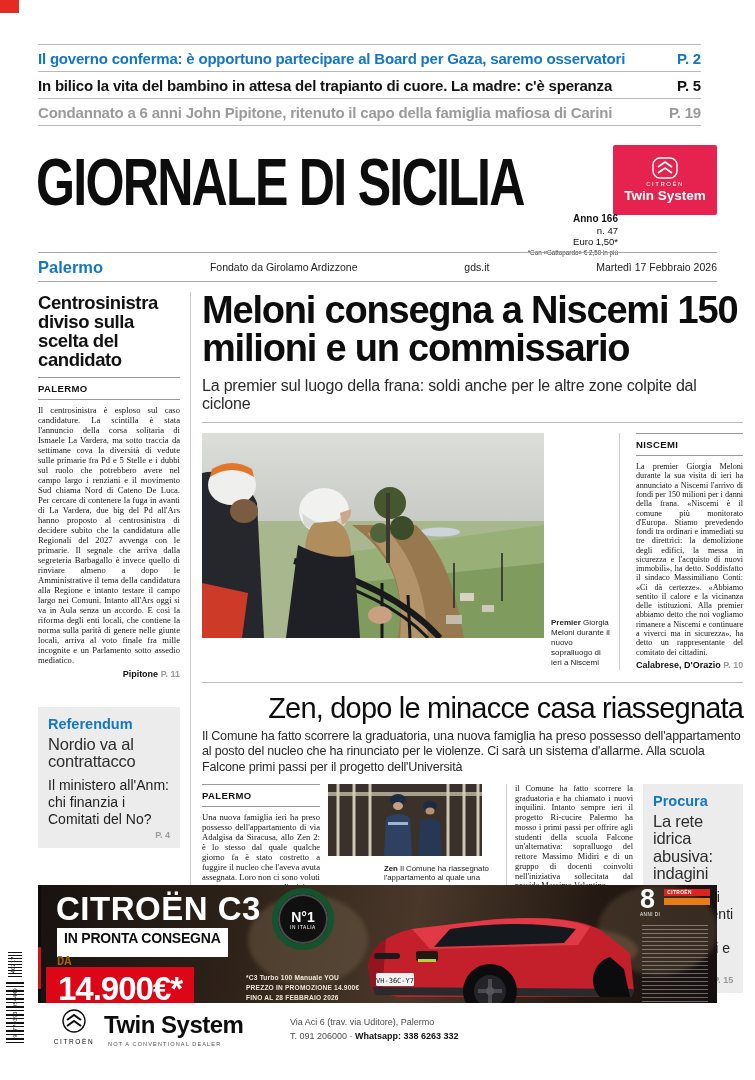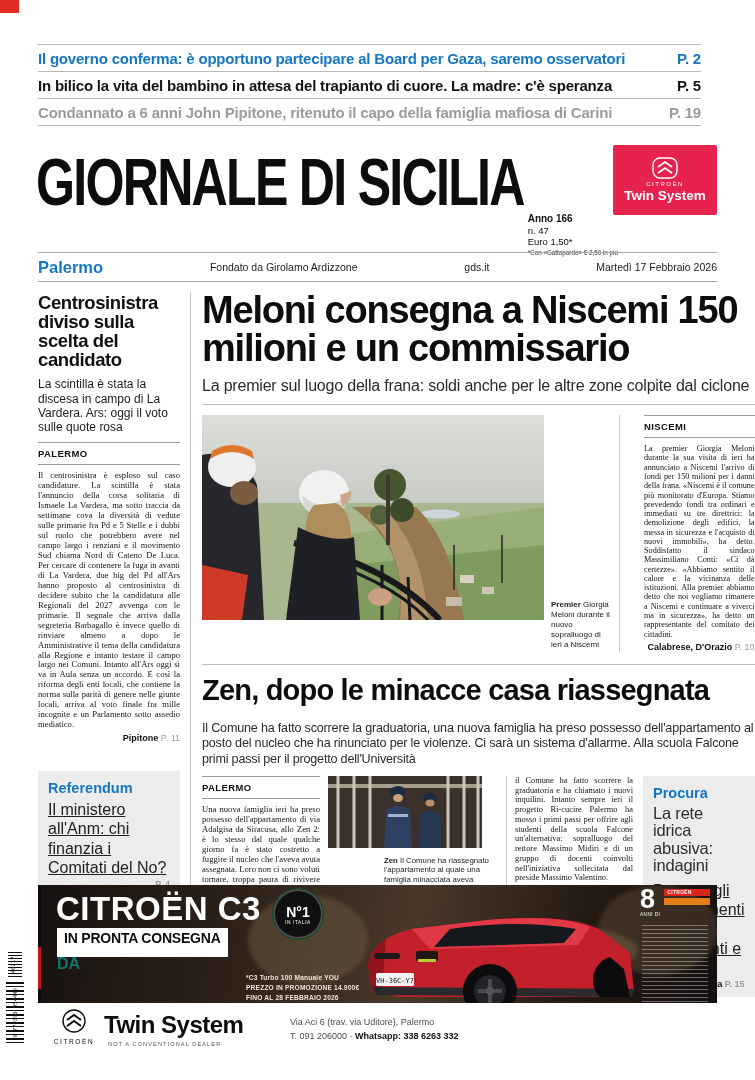--- a/index.html
+++ b/index.html
@@ -18,21 +18,21 @@
   .topnews .pref{font-weight:bold;white-space:nowrap;margin-left:12px;}
 
   
   .nameplate{position:absolute;left:36px;top:142px;font-size:57px;font-weight:800;color:#0d0d0d;
      letter-spacing:-2px;transform:scale(.88,1.18);transform-origin:left top;white-space:nowrap;}
   .brandbox{position:absolute;right:38px;top:145px;width:104px;height:70px;background:#e6234e;border-radius:2px;
      display:flex;flex-direction:column;align-items:center;justify-content:center;color:#fff;}
   .brandbox .chev{width:26px;height:22px;}
   .brandbox .cit{font-size:6px;letter-spacing:1.5px;margin-top:2px;}
   .brandbox .tws{font-size:13.5px;font-weight:bold;margin-top:1px;}
-  .edition{position:absolute;right:137px;top:213px;text-align:left;line-height:1.2;}
+  .edition{position:absolute;right:137px;top:213px;text-align:right;line-height:1.2;}
   .edition .b{font-size:10px;font-weight:bold;}
   .edition .n{font-size:9.5px;}
   .edition .note{font-size:6.3px;color:#333;margin-top:1px;}
 
   
   .dateline{position:absolute;left:38px;right:38px;top:252px;height:28px;border-top:1px solid #a8a8a8;
      border-bottom:1px solid #a8a8a8;display:flex;align-items:center;justify-content:space-between;}
   .dateline .city{color:#1577c0;font-size:16.5px;font-weight:bold;}
   .dateline .mid{font-size:10.5px;color:#222;}
   .dateline .date{font-size:10.5px;color:#222;}
@@ -43,42 +43,42 @@
   .colMain{flex:1;padding-left:11px;}
 
   .colL h3{margin:2px 0 8px;font-size:18.5px;line-height:1.02;font-weight:800;letter-spacing:-.4px;}
   .colL .stand{font-size:12px;line-height:1.18;color:#1c1c1c;margin-bottom:8px;}
   .kicker{font-size:9.5px;font-weight:bold;letter-spacing:.4px;padding:5px 0;
      border-top:1px solid #999;border-bottom:1px solid #999;margin-bottom:6px;}
   .serif{font-family:"Liberation Serif","DejaVu Serif",serif;font-size:8.6px;line-height:1.16;
      text-align:justify;color:#141414;}
   .byline{text-align:right;font-size:9px;margin-top:3px;}
   .byline .n{font-weight:bold;color:#111;}
-  .byline .p{font-weight:normal;color:#9b9b9b;}
+  .byline .p{font-weight:bold;color:#9b9b9b;}
 
   .graybox{background:#ececec;padding:9px 10px 8px;margin-top:28px;}
   .graybox .gk{color:#1577c0;font-size:14.5px;font-weight:bold;margin-bottom:4px;}
   .graybox .gt{font-size:16.5px;line-height:1.05;color:#2e2e2e;font-weight:400;letter-spacing:-.2px;margin-bottom:7px;}
-  .graybox .gs{font-size:16px;line-height:1.2;color:#222;text-decoration:underline;}
+  .graybox .gs{font-size:14px;line-height:1.2;color:#222;}
   .graybox .gp{text-align:right;font-size:9px;font-weight:bold;color:#9b9b9b;margin-top:2px;}
   .graybox .gb{font-weight:bold;color:#111;font-size:9px;}
 
   .colMain h1{margin:0 0 10px;font-size:38px;line-height:.99;font-weight:800;letter-spacing:-1.2px;color:#0d0d0d;}
   .colMain .stand1{font-size:16px;color:#2b2b2b;letter-spacing:-.2px;padding-bottom:9px;border-bottom:1px solid #bbb;}
 
   .photoband{display:flex;margin-top:10px;}
   .mainphoto{width:342px;height:205px;flex:none;background:#9aa895;}
   .capcol{width:60px;flex:none;display:flex;flex-direction:column;justify-content:flex-end;
       padding:0 8px 2px 7px;font-size:8px;line-height:1.25;color:#222;}
   .capcol b{font-weight:bold;}
-  .niscol{flex:1;border-left:1px solid #ccc;padding-left:24px;}
+  .niscol{flex:1;border-left:1px solid #ccc;padding-left:16px;}
   .niscol .serif{font-size:8.2px;line-height:1.13;}
 
   .divider2{border-top:1px solid #bbb;margin-top:12px;}
-  .colMain h2{margin:9px 0 14px;font-size:29px;font-weight:700;letter-spacing:-.8px;color:#0d0d0d;}
+  .colMain h2{margin:9px 0 4px;font-size:29px;font-weight:400;letter-spacing:-.8px;color:#0d0d0d;text-align:right;}
   .stand2{font-size:12.6px;line-height:1.22;color:#2b2b2b;letter-spacing:-.2px;margin-bottom:9px;}
   .zenrow{display:flex;}
   .zc1{width:118px;flex:none;}
   .zc2{width:170px;flex:none;padding:0 8px;}
   .zenphoto{width:154px;height:72px;background:#3a332c;}
   .zencap{font-size:7.8px;line-height:1.22;color:#222;margin-top:4px;padding-left:56px;}
   .zc3{width:118px;flex:none;border-left:1px solid #ccc;padding-left:8px;}
   .zc3 .serif{font-size:8.4px;line-height:1.16;}
   .zc4{flex:1;margin-left:10px;}
   .zc4 .graybox{margin-top:0;}
@@ -88,26 +88,26 @@
   .ad .photo{position:absolute;left:0;top:0;right:0;height:118px;overflow:hidden;
      background:linear-gradient(100deg,#171210 0%,#2e2219 30%,#4a382a 55%,#241a13 80%,#151010 100%);}
   .ad .photo .smudge{position:absolute;width:120px;height:90px;border-radius:50%;filter:blur(2px);opacity:.5;}
   .ad .darkext{position:absolute;left:420px;right:0;top:118px;height:30px;
      background:linear-gradient(100deg,#3a2c22,#1a1411);}
   .ad .edge{position:absolute;left:0;top:0;width:3px;height:148px;background:
      linear-gradient(180deg,#0c0c0c 0 42%,#c4161c 42% 70%,#0c0c0c 70% 100%);}
   .adtitle{position:absolute;left:18px;top:5px;color:#fff;font-size:33px;font-weight:800;letter-spacing:.5px;}
   .adsub{position:absolute;left:19px;top:43px;background:#fff;color:#0d0d0d;font-size:14px;font-weight:800;
      padding:2px 7px 11px;letter-spacing:-.2px;}
-  .adda{position:absolute;left:19px;top:70px;color:#0f766e;font-size:16px;font-weight:800;}
+  .adda{position:absolute;left:19px;top:70px;color:#a16207;font-size:12px;font-weight:800;font-family:Liberation Mono, monospace;}
   .adprice{position:absolute;left:8px;top:82px;background:#dc0617;color:#fff;font-size:33px;font-weight:800;
      padding:3px 12px 5px;letter-spacing:-1px;}
   .addisc{position:absolute;left:208px;top:88px;color:#efe6d8;font-size:6.6px;font-weight:bold;line-height:1.5;letter-spacing:.2px;}
   .no1{position:absolute;left:234px;top:3px;width:50px;height:50px;border-radius:50%;background:#101010;
-     border:1px solid #14532d;display:flex;flex-direction:column;align-items:center;justify-content:center;color:#fff;
+     border:6px solid #14532d;display:flex;flex-direction:column;align-items:center;justify-content:center;color:#fff;
      box-shadow:0 0 0 2px rgba(255,255,255,.25) inset;}
   .no1 .b{font-size:14px;font-weight:800;}
   .no1 .s{font-size:4.8px;letter-spacing:.6px;}
   .years{position:absolute;left:602px;top:2px;display:flex;color:#fff;}
   .years .eight{font-size:27px;font-weight:800;line-height:.9;}
   .years .lbl{font-size:4.6px;letter-spacing:.5px;margin-top:1px;}
   .years .tags{margin-left:4px;margin-top:2px;}
   .years .tag1{background:#d8261e;color:#fff;font-size:4.8px;font-weight:bold;padding:1px 3px;letter-spacing:.4px;}
   .years .tag2{background:#e77d18;height:7px;width:46px;margin-top:2px;}
   .fineprint{position:absolute;left:604px;top:40px;width:66px;height:105px;opacity:.45;
@@ -175,29 +175,29 @@
     <span class="city">Palermo</span>
     <span class="mid">Fondato da Girolamo Ardizzone</span>
     <span class="mid">gds.it</span>
     <span class="date">Martedì 17 Febbraio 2026</span>
   </div>
 
   <div class="content">
 
     <div class="colL">
       <h3>Centrosinistra diviso sulla scelta del candidato</h3>
-      <div class="stand">La scintilla è stata la discesa in campo di La Vardera. Ars: oggi il voto sulle quote rosa</div>
       <div class="kicker">PALERMO</div>
       <div class="serif">Il centrosinistra è esploso sul caso candidature. La scintilla è stata l'annuncio della corsa solitaria di Ismaele La Vardera, ma sotto traccia da settimane cova la diversità di vedute sulle primarie fra Pd e 5 Stelle e i dubbi sul ruolo che potrebbero avere nel campo largo i renziani e il movimento Sud chiama Nord di Cateno De Luca. Per cercare di contenere la fuga in avanti di La Vardera, due big del Pd all'Ars hanno proposto al centrosinistra di decidere subito che la candidatura alle Regionali del 2027 avvenga con le primarie. Il segnale che arriva dalla segreteria Barbagallo è invece quello di rinviare almeno a dopo le Amministrative il tema della candidatura alla Regione e intanto testare il campo largo nei Comuni. Intanto all'Ars oggi si va in Aula senza un accordo. E così la riforma degli enti locali, che contiene la norma sulla parità di genere nelle giunte locali, arriva al voto finale fra mille incognite e un Parlamento sotto assedio mediatico.</div>
       <div class="byline">
         <span class="n">Pipitone</span>
         <span class="p">P. 11</span>
       </div>
       <div class="graybox">
         <div class="gk">Referendum</div>
+        <div class="gt">Nordio va al contrattacco</div>
         <div class="gs">Il ministero all'Anm: chi finanzia i Comitati del No?</div>
         <div class="gp">P. 4</div>
       </div>
     </div>
 
     <div class="colMain">
       <h1>Meloni consegna a Niscemi 150 milioni e un commissario</h1>
       <div class="stand1">La premier sul luogo della frana: soldi anche per le altre zone colpite dal ciclone</div>
 
       <div class="photoband">
@@ -340,20 +340,21 @@
         <line x1="152" y1="86" x2="152" y2="110"></line>
           <line x1="140" y1="98" x2="164" y2="98"></line>
       </g>
       <circle cx="152" cy="98" r="4" fill="#55555c"></circle>
       <path d="M262 104 a24 24 0 0 1 10 -40 l14 12 l6 28 Z" fill="#0c0c0e"></path>
     </svg>
 
     <div class="adtitle">CITROËN C3</div>
     <div class="adsub">IN PRONTA CONSEGNA</div>
     <div class="adda">DA</div>
+    <div class="adprice">14.900€*</div>
     <div class="addisc">
       <div>*C3 Turbo 100 Manuale YOU</div>
       <div>PREZZO IN PROMOZIONE 14.900€</div>
       <div>FINO AL 28 FEBBRAIO 2026</div>
     </div>
     <div class="no1">
       <div class="b">N°1</div>
       <div class="s">IN ITALIA</div>
     </div>
     <div class="years">

